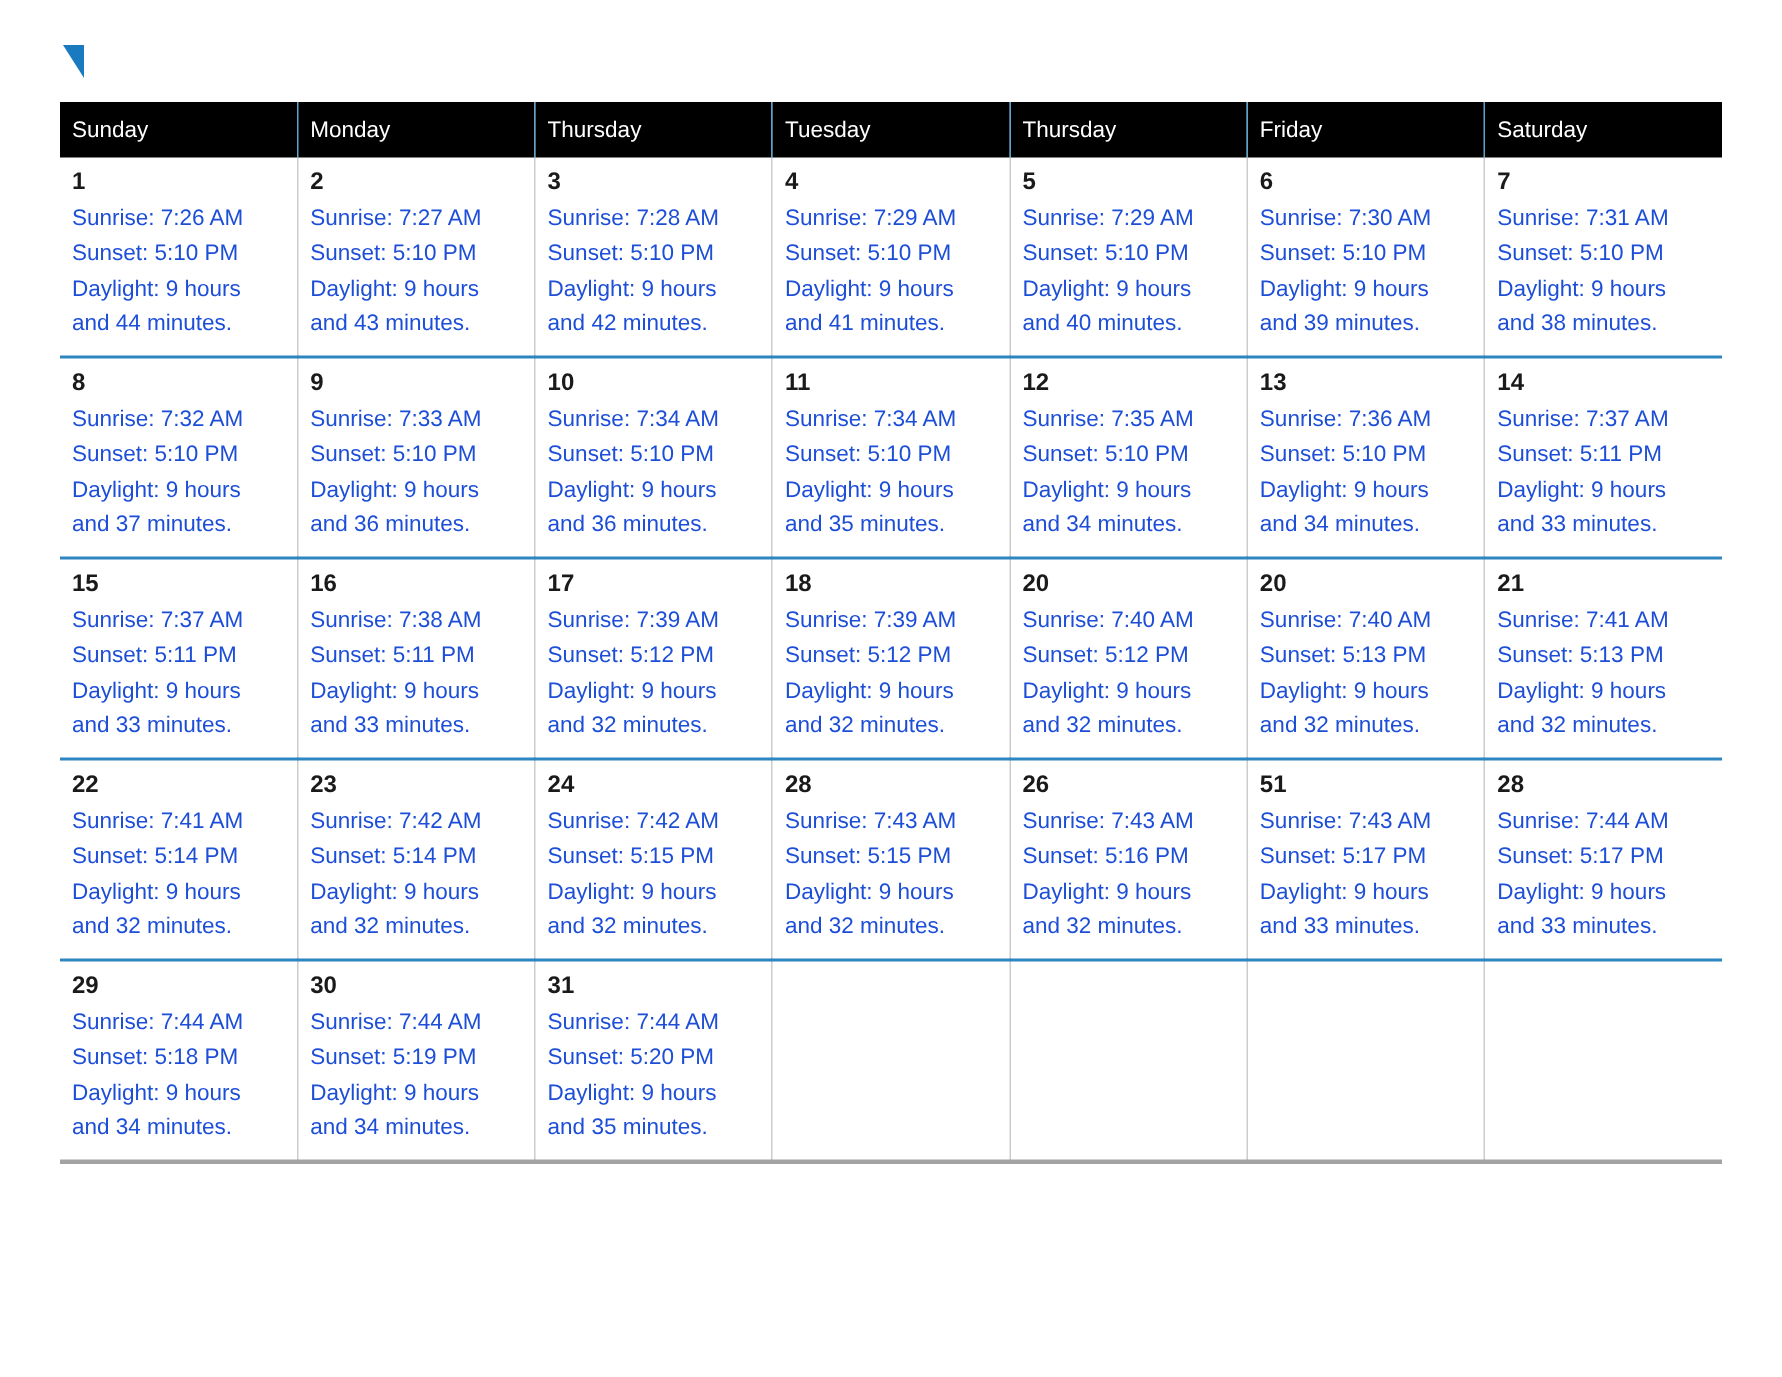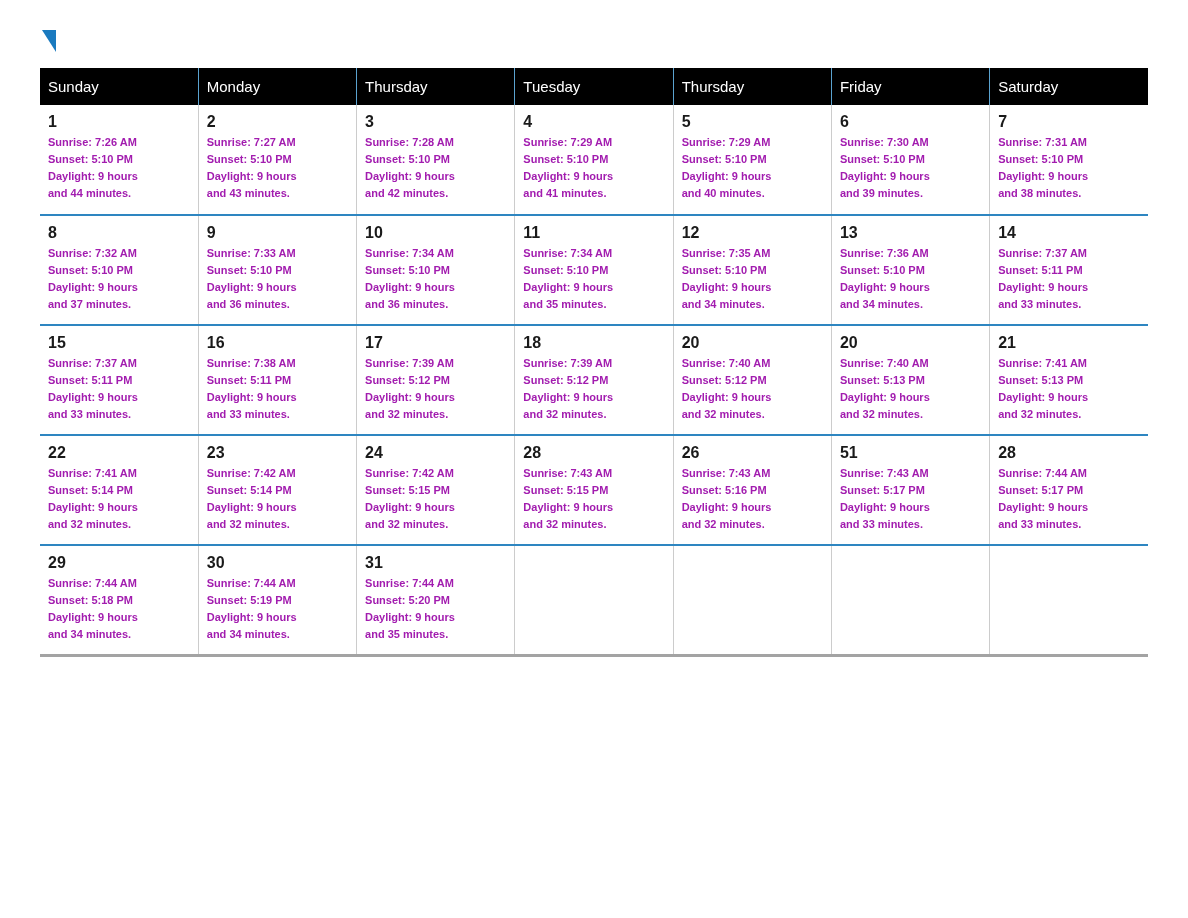--- a/index.html
+++ b/index.html
@@ -92,24 +92,23 @@
     }
     tbody td:last-child { border-right: none; }
     .day-num {
       font-size: 16px;
       font-weight: bold;
       color: #1a1a1a;
       display: block;
       margin-bottom: 3px;
     }
     .day-info {
-      font-size: 11px;
+      font-size: 15px;
       line-height: 1.55;
-      color: #a21caf;
-      font-weight: bold;
+      color: #1d4ed8;
     }
     tbody tr:last-child { border-bottom: 3px solid #a3a3a3; }
     tbody tr td.empty-cell {
       background: #fff;
     }
   </style>
 </head>
 <body>
 
 <div class="header-area">

